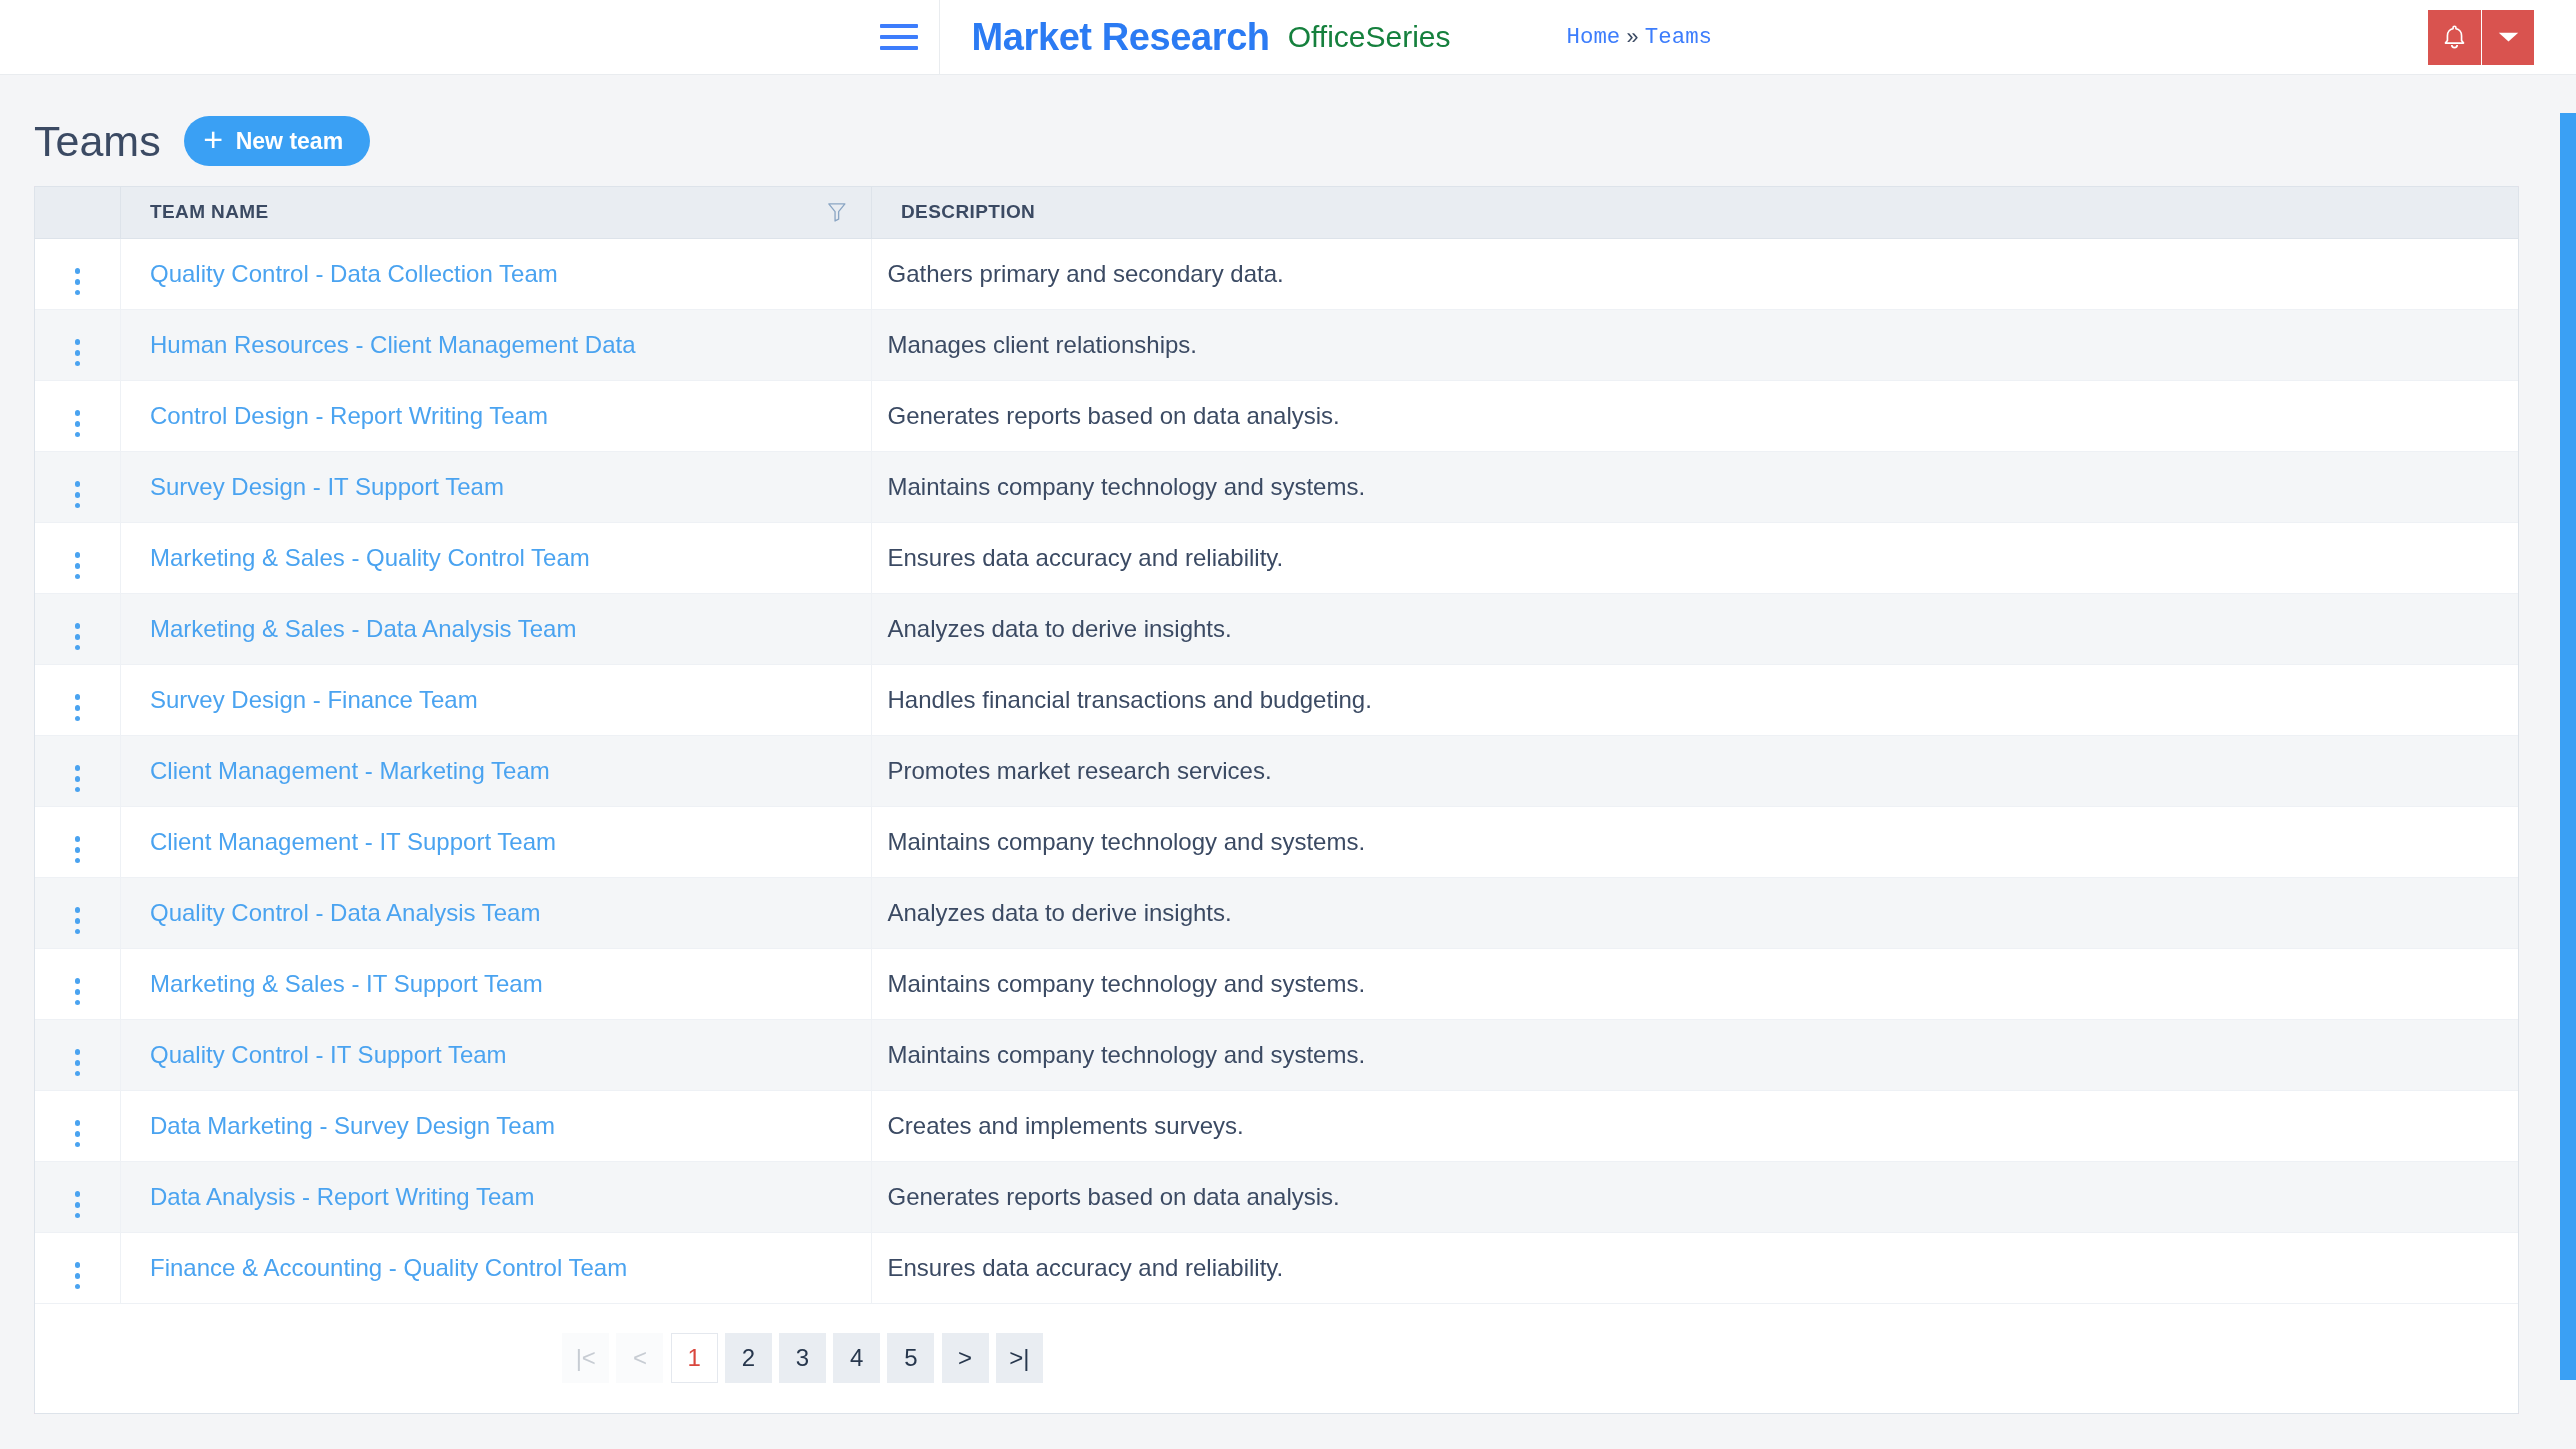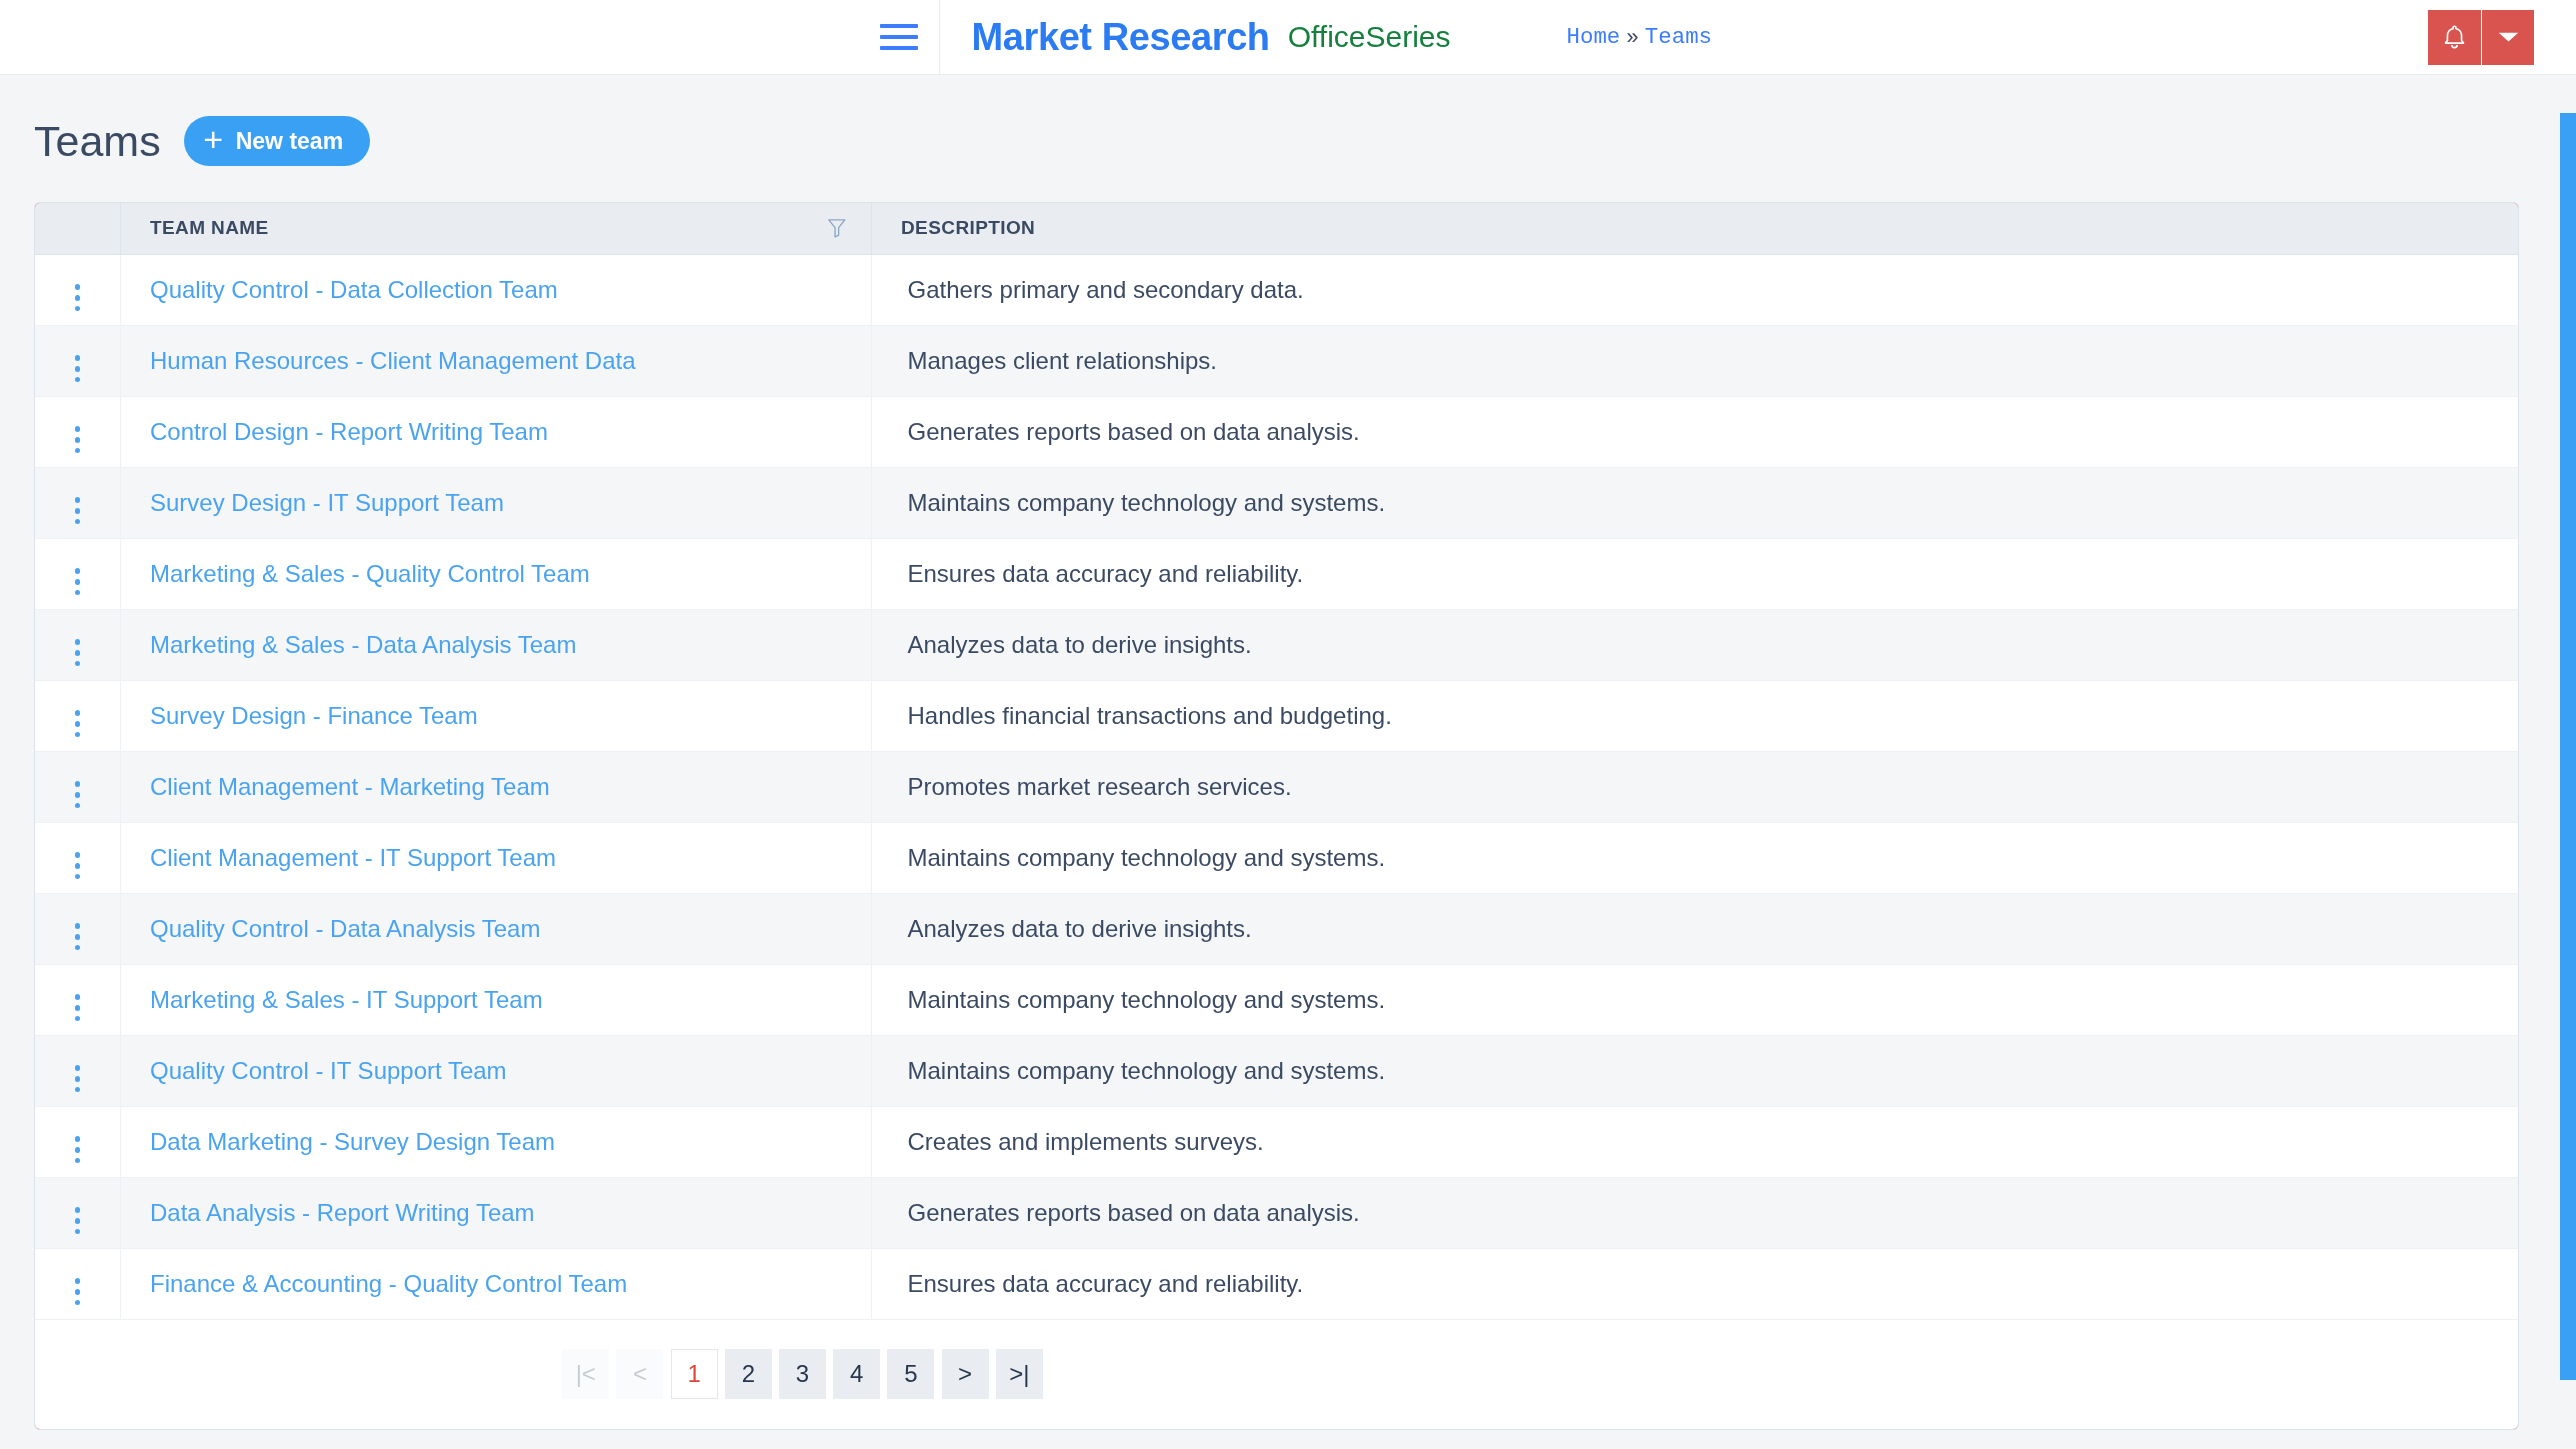--- a/index.html
+++ b/index.html
@@ -122,24 +122,24 @@
   .plus {
     font-size: 34px;
     line-height: 27px;
     font-weight: 400;
     display: inline-block;
     margin-top: -3.6px;
   }
 
   
   .card {
-    margin: 36px 57px 0 34px;
+    margin: 20px 57px 0 34px;
     background: #ec4899;
     border: 0.9px solid #dde3ea;
-    border-radius: 6px;
+    border-radius: 1px;
     overflow: hidden;
   }
   table { width: 100%; border-collapse: collapse; table-layout: fixed; }
 
   thead th {
     background: #e9edf2;
     height: 51px;
     font-size: 19px;
     font-weight: bold;
     color: #3b4a63;
@@ -161,21 +161,21 @@
   }
 
   tbody td {
     height: 71px;
     font-size: 24px;
     vertical-align: middle;
     border-bottom: 0.9px solid #eef1f5;
   }
   td.c-menu { border-right: 0.9px solid #eef1f5; text-align: center; }
   td.c-name { border-right: 0.9px solid #eef1f5; padding-left: 29.5px; }
-  td.c-desc { padding-left: 36px; color: #3b4a63; }
+  td.c-desc { padding-left: 16px; color: #3b4a63; }
   tr.alt td { background: #f4f6f8; }
   tr.norm td { background: #ffffff; }
   .team-link { color: #4aa3f0; text-decoration: none; cursor: pointer; }
 
   .dots { display: inline-flex; flex-direction: column; gap: 5.4px; cursor: pointer; }
   .dots i { width: 5.4px; height: 5.4px; border-radius: 50%; background: #4aa3f0; display: block; }
 
   
   .pager-wrap {
     background: #ffffff;

